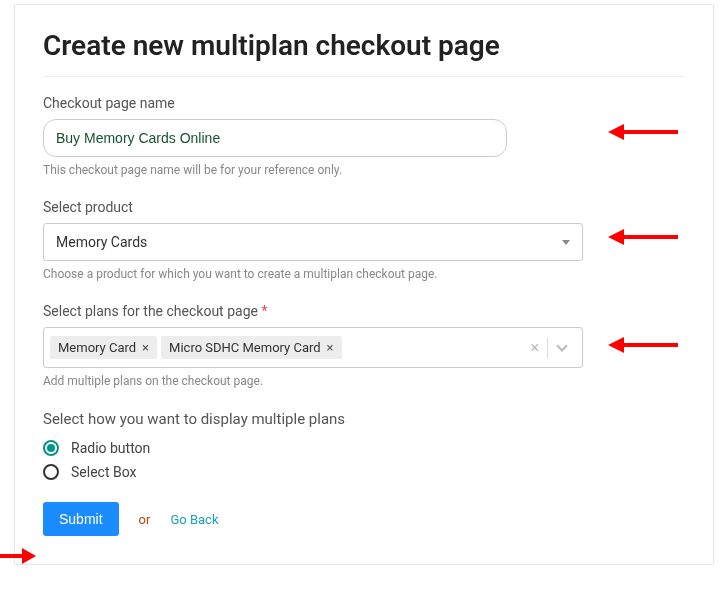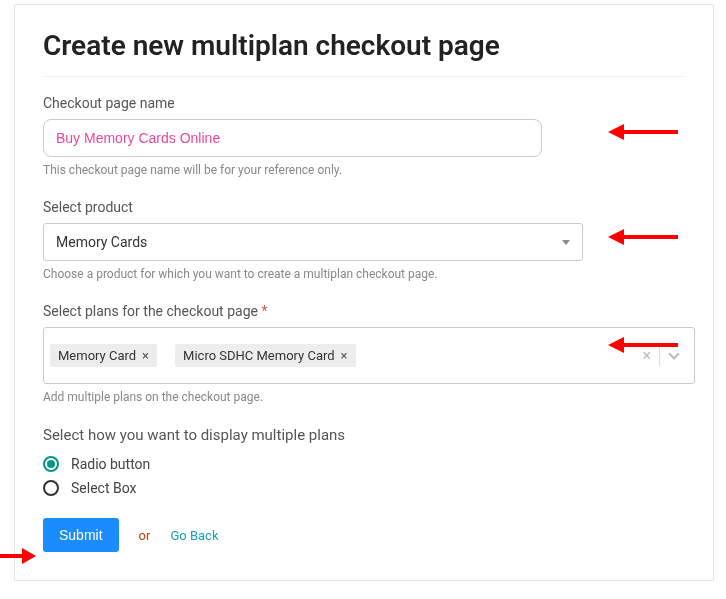--- a/index.html
+++ b/index.html
@@ -30,27 +30,27 @@
     }
     .section { margin-bottom: 22px; }
     .label {
       font-size: 14px;
       color: #555;
       margin-bottom: 8px;
       display: block;
     }
     .req { color: #d9534f; }
     .text-input {
-      width: 499px;
+      width: 464px;
       height: 38px;
       border: 1px solid #ccc;
-      border-radius: 8px;
+      border-radius: 13px;
       padding: 0 12px;
       font-size: 14px;
-      color: #ec4899;
+      color: #14532d;
       background: #fff;
     }
     .help {
       font-size: 12px;
       color: #888;
       margin-top: 6px;
     }
     .select-box {
       width: 540px;
       height: 38px;
@@ -65,29 +65,29 @@
       justify-content: space-between;
       cursor: pointer;
     }
     .caret-down {
       width: 0; height: 0;
       border-left: 4px solid transparent;
       border-right: 4px solid transparent;
       border-top: 5px solid #888;
     }
     .multi-select {
-      width: 652px;
+      width: 540px;
       min-height: 40px;
       border: 1px solid #ccc;
       border-radius: 3px;
-      padding: 16px 6px;
+      padding: 8px 6px;
       display: flex;
       align-items: center;
       flex-wrap: wrap;
-      gap: 18px;
+      gap: 4px;
       background: #fff;
       position: relative;
     }
     .tag {
       background: #ededed;
       border-radius: 2px;
       padding: 4px 8px;
       font-size: 13px;
       color: #333;
       display: inline-flex;

